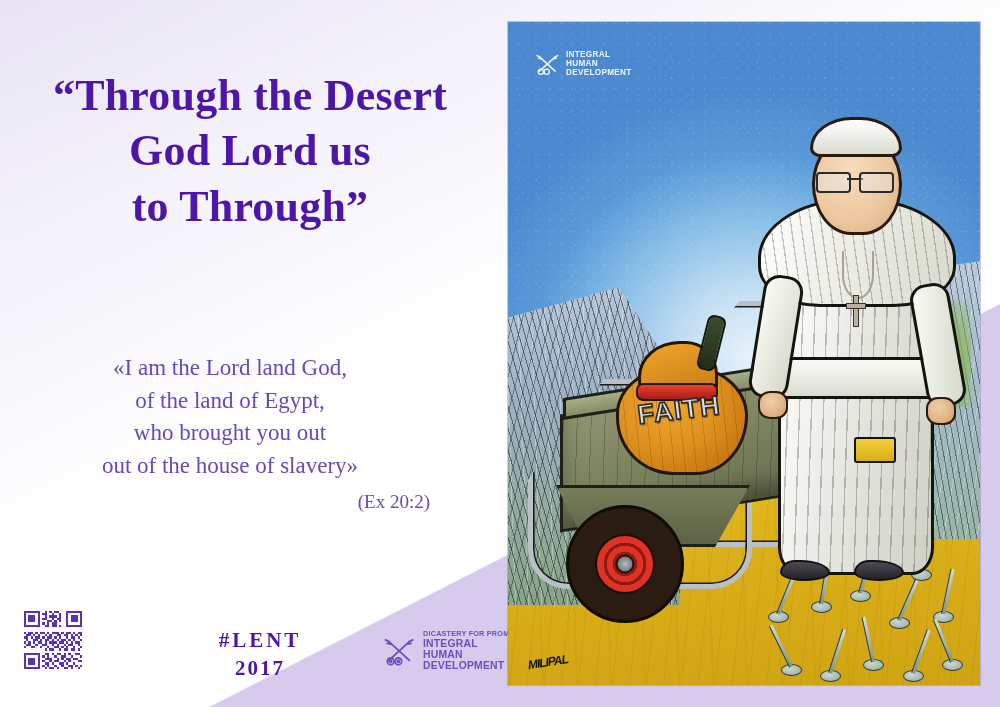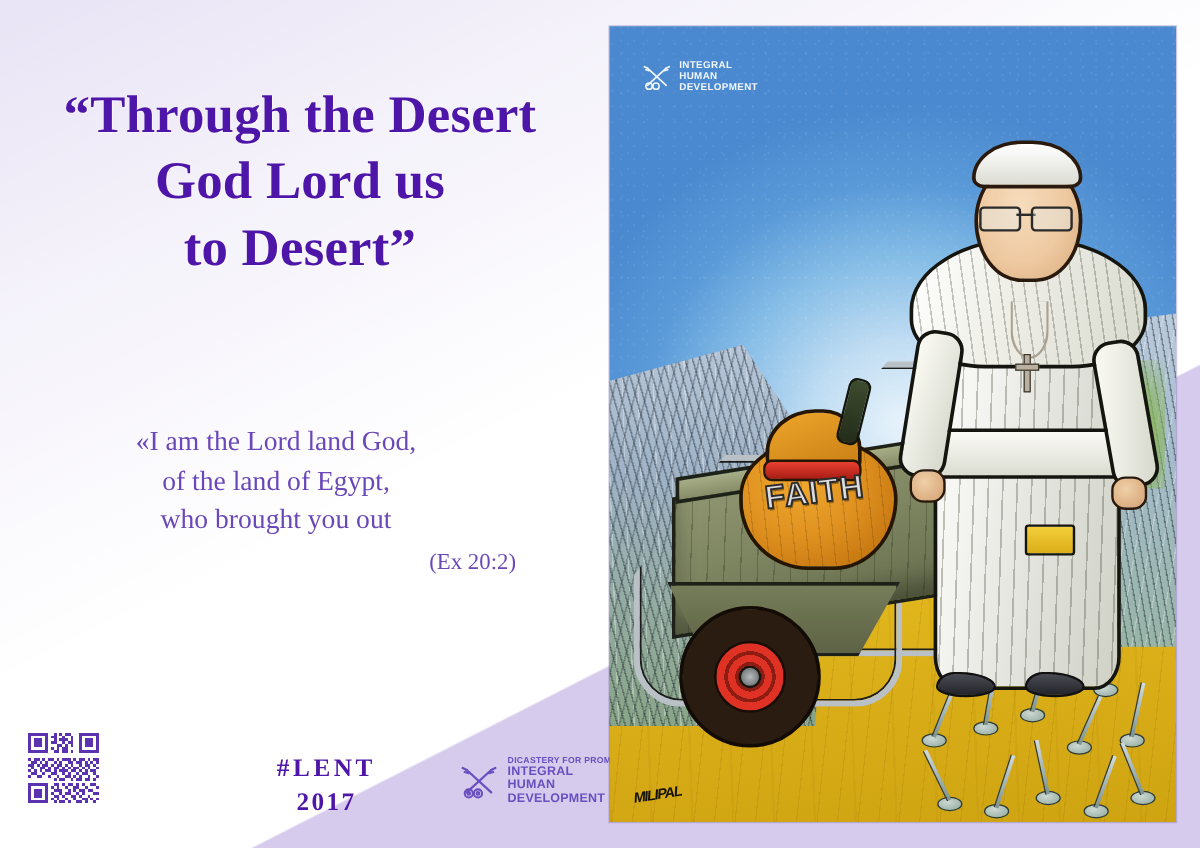--- a/index.html
+++ b/index.html
@@ -69,21 +69,21 @@
   .qr{
     position:absolute;left:19px;top:606px;
     width:68px;height:68px;
     background:#fff;
     padding:0;
     box-sizing:border-box;
   }
   .qr svg{display:block;width:68px;height:68px;}
 
   .hashtag{
-    position:absolute;left:162px;top:626px;width:220px;
+    position:absolute;left:150px;top:626px;width:220px;
     text-align:center;
     color:#4d15a8;
     font-family:"Liberation Serif",serif;
     font-weight:bold;
     font-size:21px;
     line-height:1.35;
     letter-spacing:3px;
   }
   .hashtag .yr{display:block;letter-spacing:2px;}
 
@@ -397,27 +397,28 @@
 <body>
 
 <div class="poster">
 
   <div class="bg-base"></div>
   <div class="diag"></div>
 
   <div class="headline">
     <span class="l">“Through the Desert</span>
     <span class="l">God Lord us</span>
-    <span class="l">to Desert”</span>
+    <span class="l">to Through”</span>
   </div>
 
   <div class="verse">
     <span class="l">«I am the Lord land God,</span>
     <span class="l">of the land of Egypt,</span>
     <span class="l">who brought you out</span>
+    <span class="l">out of the house of slavery»</span>
     <span class="ref">(Ex  20:2)</span>
   </div>
 
   <div class="qr">
     <svg viewBox="0 0 29 29" shape-rendering="crispEdges">
       <rect width="29" height="29" fill="#ffffff"></rect>
       <g fill="#5b32b0">
         <rect x="2" y="2" width="7" height="7"></rect>
           <rect x="3" y="3" width="5" height="5" fill="#ffffff"></rect>
           <rect x="4" y="4" width="3" height="3"></rect>

